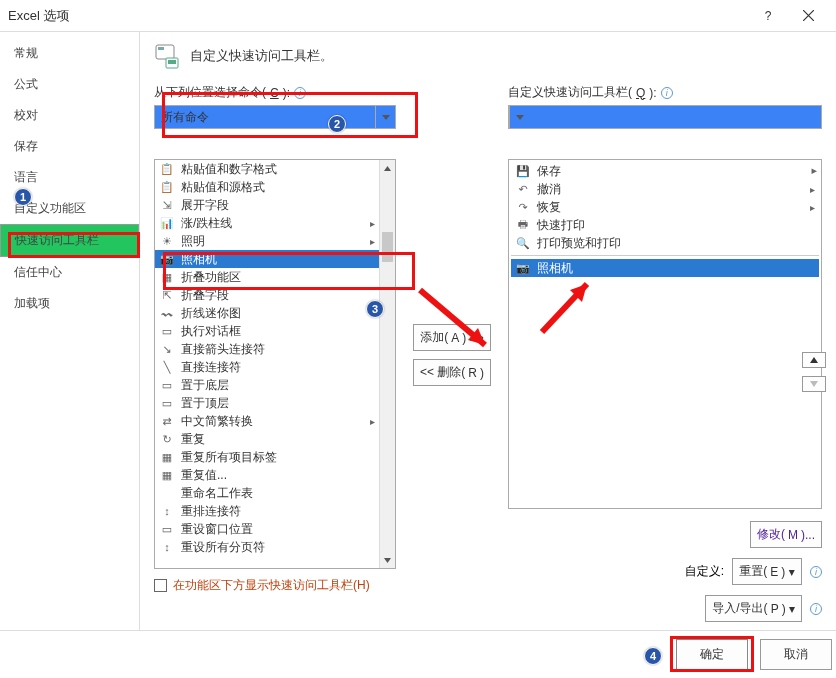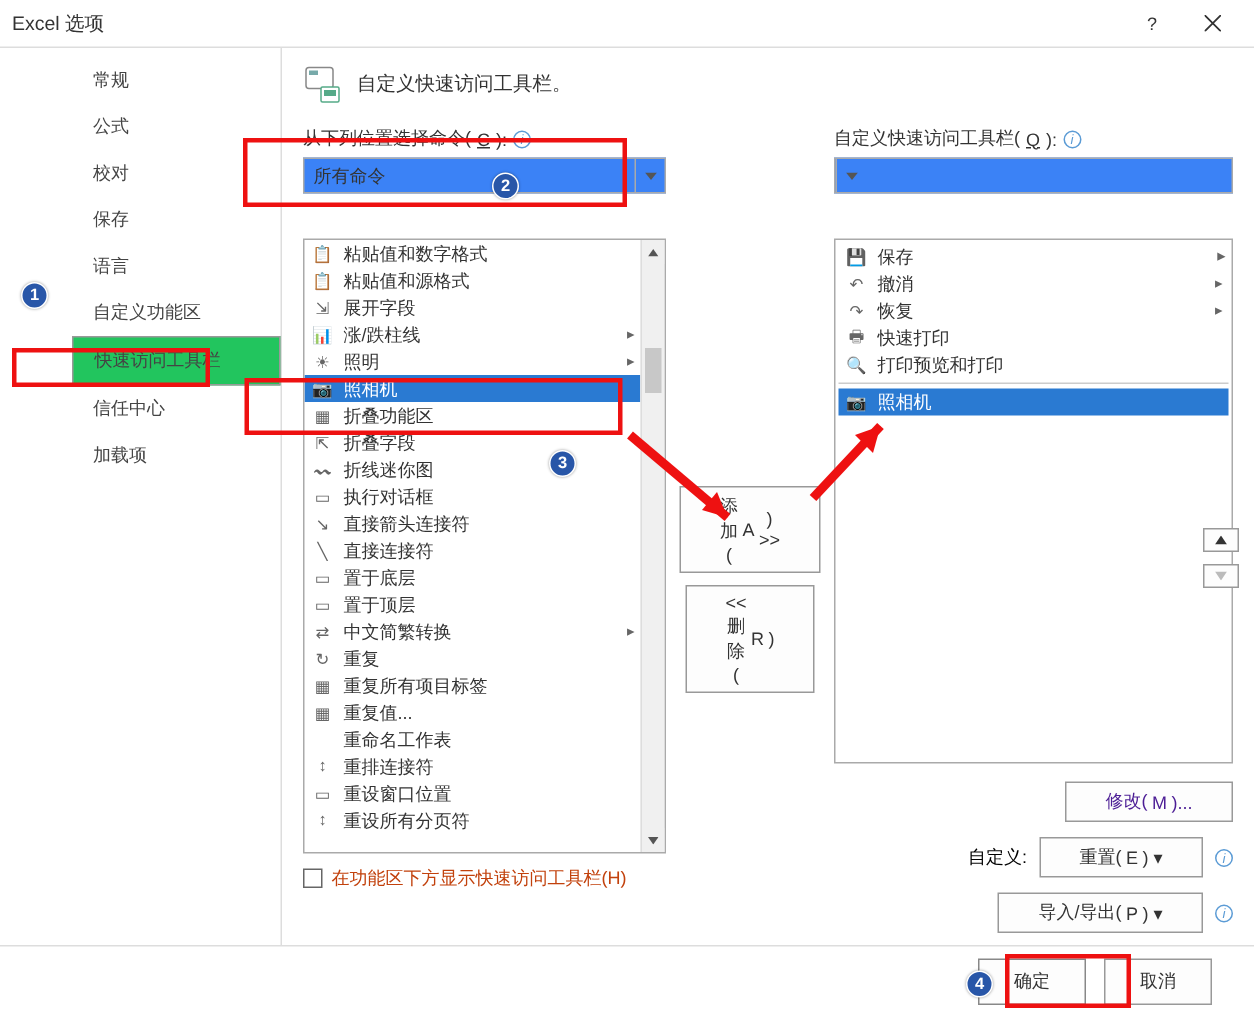--- a/index.html
+++ b/index.html
@@ -4,21 +4,21 @@
 <style>
 * { box-sizing: border-box; margin: 0; padding: 0; font-family: "Microsoft YaHei", "Segoe UI", sans-serif; font-size: 12px; }
 body { background: #fff; width: 836px; height: 678px; position: relative; overflow: hidden; }
 
 .titlebar { height: 32px; display: flex; align-items: center; padding: 0 8px; border-bottom: 1px solid #ddd; }
 .titlebar .title { flex: 1; color: #333; font-size: 13px; }
 .titlebar .help, .titlebar .close { width: 40px; height: 32px; display: flex; align-items: center; justify-content: center; color: #333; }
 .titlebar .close svg { width: 11px; height: 11px; }
 .titlebar .help { font-size: 15px; }
 
-.container { display: flex; height: calc(100% - 32px - 48px); margin-left: 48px; }
+.container { display: flex; height: calc(100% - 32px - 48px); }
 .sidebar { width: 140px; background: #fff; border-right: 1px solid #ddd; padding-top: 6px; }
 .sidebar-item { padding: 7px 14px; color: #444; cursor: pointer; position: relative; }
 .sidebar-item.selected { background: #22c55e; border: 1px solid #999; }
 
 .main { flex: 1; padding: 10px 14px; position: relative; }
 .header-row { display: flex; align-items: center; gap: 8px; margin-bottom: 14px; }
 .header-icon { width: 28px; height: 28px; }
 .header-title { font-size: 13px; color: #333; }
 
 .cols { display: flex; gap: 16px; align-items: flex-start; }
@@ -45,33 +45,33 @@
 .scrollbar { position: absolute; right: 0; top: 0; bottom: 0; width: 16px; background: #f0f0f0; border-left: 1px solid #ddd; }
 .sb-btn { height: 16px; background: #f0f0f0; display: flex; align-items: center; justify-content: center; }
 .sb-btn svg { width: 7px; height: 5px; fill: #555; }
 .sb-thumb { position: absolute; left: 2px; right: 2px; top: 72px; height: 30px; background: #c8c8c8; }
 
 .rlistbox { border: 1px solid #aaa; height: 350px; margin-top: 30px; position: relative; background: #fff; }
 .rlist-inner { padding: 2px; }
 .sep { border-top: 1px solid #ccc; margin: 3px 0; }
 .r-sub { position: absolute; right: 4px; top: 4px; color: #666; font-size: 11px; }
 
-.btn { border: 1px solid #999; background: #fdfdfd; padding: 4px 26px; color: #333; cursor: pointer; min-width: 70px; text-align: center; display: flex; align-items: center; justify-content: center; gap: 3px; }
+.btn { border: 1px solid #999; background: #fdfdfd; padding: 4px 6px; color: #333; cursor: pointer; min-width: 70px; text-align: center; display: flex; align-items: center; justify-content: center; gap: 3px; }
 .btn.disabled { color: #4c1d95; }
 .btn.small { min-width: 24px; padding: 4px 6px; }
 
 .below-left { margin-top: 8px; display: flex; align-items: center; gap: 6px; color: #c2410c; }
 .chk { width: 13px; height: 13px; border: 1px solid #666; background: #fff; }
 
 .below-right { margin-top: 12px; display: flex; flex-direction: column; align-items: flex-end; gap: 10px; }
 .row-r { display: flex; align-items: center; gap: 8px; }
 
 .vbtns { position: absolute; right: 10px; top: 320px; display: flex; flex-direction: column; gap: 8px; }
 
-.footer { position: absolute; bottom: 0; left: 0; right: 0; height: 48px; border-top: 1px solid #ddd; display: flex; align-items: center; justify-content: flex-end; gap: 12px; padding-right: 28px; }
+.footer { position: absolute; bottom: 0; left: 0; right: 0; height: 48px; border-top: 1px solid #ddd; display: flex; align-items: center; justify-content: flex-end; gap: 12px; padding-right: 4px; }
 .footer .btn { min-width: 72px; padding: 6px 16px; }
 .btn.primary { border: 1px solid #888; }
 
 
 .anno { position: absolute; border: 3px solid #e11; pointer-events: none; z-index: 50; }
 .badge { position: absolute; width: 18px; height: 18px; border-radius: 50%; background: #2856a8; color: #fff; font-size: 11px; font-weight: bold; display: flex; align-items: center; justify-content: center; border: 1px solid #fff; z-index: 60; box-shadow: 0 0 2px rgba(0,0,0,.4); }
 .arrow-svg { position: absolute; z-index: 55; pointer-events: none; }
 </style>
 </head>
 <body>

